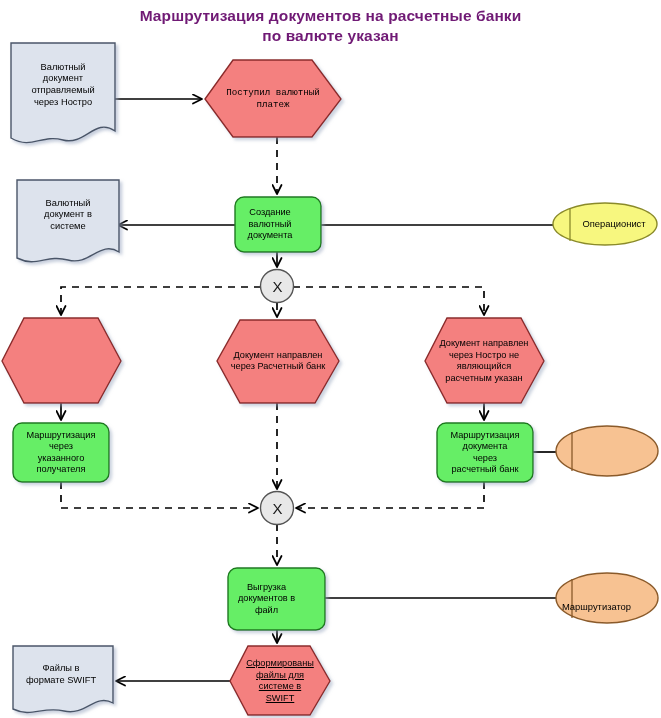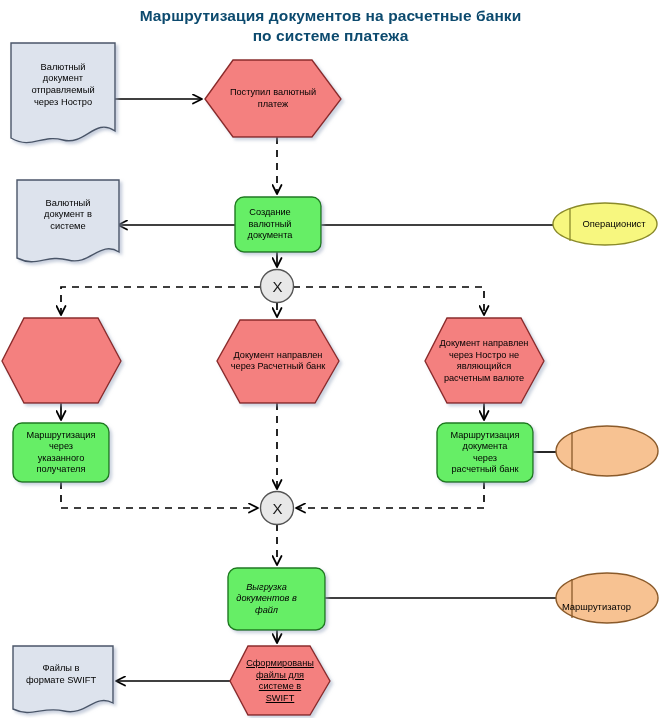--- a/index.html
+++ b/index.html
@@ -16,21 +16,21 @@
     overflow: hidden;
   }
   #title {
     position: absolute;
     left: 0;
     top: 6px;
     width: 661px;
     text-align: center;
     font-size: 15.5px;
     font-weight: bold;
-    color: #0c4a6e;
+    color: #701a75;
     line-height: 1.28;
     letter-spacing: 0.1px;
   }
   svg.canvas {
     position: absolute;
     left: 0;
     top: 0;
   }
   .node-label {
     position: absolute;
@@ -55,21 +55,21 @@
     color: #1a1a1a;
   }
 </style>
 </head>
 <body>
 
 <div id="page">
 
   <div id="title">
     <div>Маршрутизация документов на расчетные банки</div>
-    <div>по системе платежа</div>
+    <div>по валюте указан</div>
   </div>
 
   <svg class="canvas" width="661" height="718" viewBox="0 0 661 718">
     <defs>
       <marker id="arrow" markerWidth="11" markerHeight="11" refX="9" refY="5.5" orient="auto" markerUnits="userSpaceOnUse">
         <path d="M1,1 L10,5.5 L1,10" fill="none" stroke="#000" stroke-width="1.7" stroke-linecap="round" stroke-linejoin="round"></path>
       </marker>
       <filter id="dshadow" x="-20%" y="-20%" width="160%" height="160%">
         <feDropShadow dx="2.5" dy="2.5" stdDeviation="1.6" flood-color="#9aa7c0" flood-opacity="0.55"></feDropShadow>
       </filter>
@@ -167,21 +167,21 @@
 
   <div class="node-label label-doc" style="left:11px; top:50px; width:104px; height:70px;">
       <div>
         <div>Валютный</div>
         <div>документ</div>
         <div>отправляемый</div>
         <div>через Ностро</div>
       </div>
     </div>
 
-  <div class="node-label" style="left:205px; top:60px; width:136px; height:77px;">
+  <div class="node-label" style="left:205px; top:60px; width:136px; height:77px;font-family:Liberation Mono, monospace;">
       <div>
         <div>Поступил валютный</div>
         <div>платеж</div>
       </div>
     </div>
 
   <div class="node-label label-doc" style="left:17px; top:187px; width:102px; height:56px;">
       <div>
         <div>Валютный</div>
         <div>документ в</div>
@@ -207,21 +207,21 @@
         <div>Документ направлен</div>
         <div>через Расчетный банк</div>
       </div>
     </div>
 
   <div class="node-label" style="left:424px; top:322px; width:120px; height:78px;">
       <div>
         <div>Документ направлен</div>
         <div>через Ностро не</div>
         <div>являющийся</div>
-        <div>расчетным валюте</div>
+        <div>расчетным указан</div>
       </div>
     </div>
 
   <div class="node-label" style="left:13px; top:423px; width:96px; height:59px;">
       <div>
         <div>Маршрутизация</div>
         <div>через</div>
         <div>указанного</div>
         <div>получателя</div>
       </div>
@@ -232,21 +232,21 @@
         <div>Маршрутизация</div>
         <div>документа</div>
         <div>через</div>
         <div>расчетный банк</div>
       </div>
     </div>
 
 
   <div class="gw-x" style="left:261px; top:492px; width:33px; height:33px;">X</div>
 
-  <div class="node-label" style="left:228px; top:568px; width:77px; height:62px;font-style:italic;">
+  <div class="node-label" style="left:228px; top:568px; width:77px; height:62px;">
       <div>
         <div>Выгрузка</div>
         <div>документов в</div>
         <div>файл</div>
       </div>
     </div>
 
   <div class="node-label label-ellipse" style="left:556px; top:575px; width:81px; height:64px;">Маршрутизатор</div>
 
   <div class="node-label" style="left:230px; top:648px; width:100px; height:66px;text-decoration:underline;">

